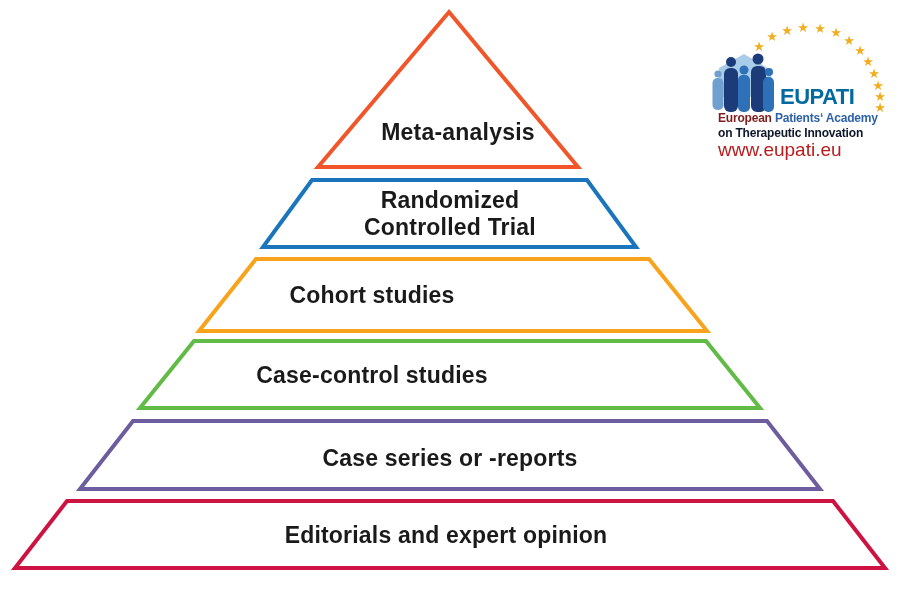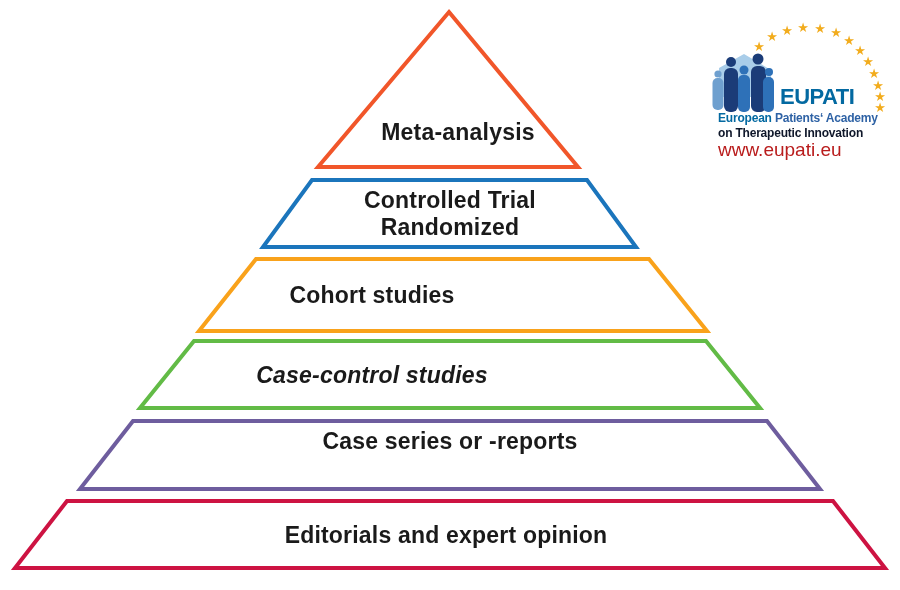--- a/index.html
+++ b/index.html
@@ -77,29 +77,29 @@
     <polygon points="312,180 587,180 636,247 263,247" fill="#ffffff" stroke-width="4" stroke="#1B75BC"></polygon>
     <polygon points="256,259 649,259 707,331 199,331" fill="#ffffff" stroke-width="4" stroke="#F9A21B"></polygon>
     <polygon points="194,341 706,341 760,408 140,408" fill="#ffffff" stroke-width="4" stroke="#62BB46"></polygon>
     <polygon points="133,421 767,421 820,489 80,489" fill="#ffffff" stroke-width="4" stroke="#6E5D9E"></polygon>
     <polygon points="67,501 833,501 885,568 15,568" fill="#ffffff" stroke-width="4" stroke="#CD1342"></polygon>
   </svg>
 
   <div class="band-label" style="left:0; top:118; width:900px; left:0px; top:118px;margin-left:8px;">Meta-analysis</div>
 
   <div class="band-label two-line" style="left:335px; top:187px; width:230px;">
+    <div>Randomized</div>
     <div>Controlled Trial</div>
-    <div>Randomized</div>
   </div>
 
   <div class="band-label" style="left:0px; top:281px; width:744px;">Cohort studies</div>
 
-  <div class="band-label" style="left:0px; top:361px; width:744px;font-style:italic;">Case-control studies</div>
+  <div class="band-label" style="left:0px; top:361px; width:744px;">Case-control studies</div>
 
-  <div class="band-label" style="left:0px; top:427px; width:900px;">Case series or -reports</div>
+  <div class="band-label" style="left:0px; top:444px; width:900px;">Case series or -reports</div>
 
   <div class="band-label" style="left:0px; top:521px; width:892px;">Editorials and expert opinion</div>
 
   <div>
 
     <span class="star" style="left: 751px; top: 39px; color: rgb(242, 172, 29);">★</span>
     <span class="star" style="left: 764px; top: 29px; color: rgb(242, 172, 29);">★</span>
     <span class="star" style="left: 779px; top: 23px; color: rgb(242, 172, 29);">★</span>
     <span class="star" style="left: 795px; top: 20px; color: rgb(242, 172, 29);">★</span>
     <span class="star" style="left: 812px; top: 21px; color: rgb(242, 172, 29);">★</span>
@@ -132,21 +132,21 @@
       </g>
       <g fill="#2E71B8">
         <circle cx="61" cy="30" r="4"></circle>
         <rect x="55" y="35" width="11" height="35" rx="5"></rect>
       </g>
     </svg>
 
     <div class="logo-acronym" style="color: #0369a1;">EUPATI</div>
 
     <div class="logo-tagline1">
-      <span style="color: #0369a1;">European </span><span style="color: rgb(46, 98, 165);">Patients‘ Academy</span>
+      <span style="color: #7f1d1d;">European </span><span style="color: rgb(46, 98, 165);">Patients‘ Academy</span>
     </div>
 
     <div class="logo-tagline2" style="color: #0f172a;">on Therapeutic Innovation</div>
 
     <div class="logo-website">www.eupati.eu</div>
   </div>
 
 </div>
 
 </body></html>

